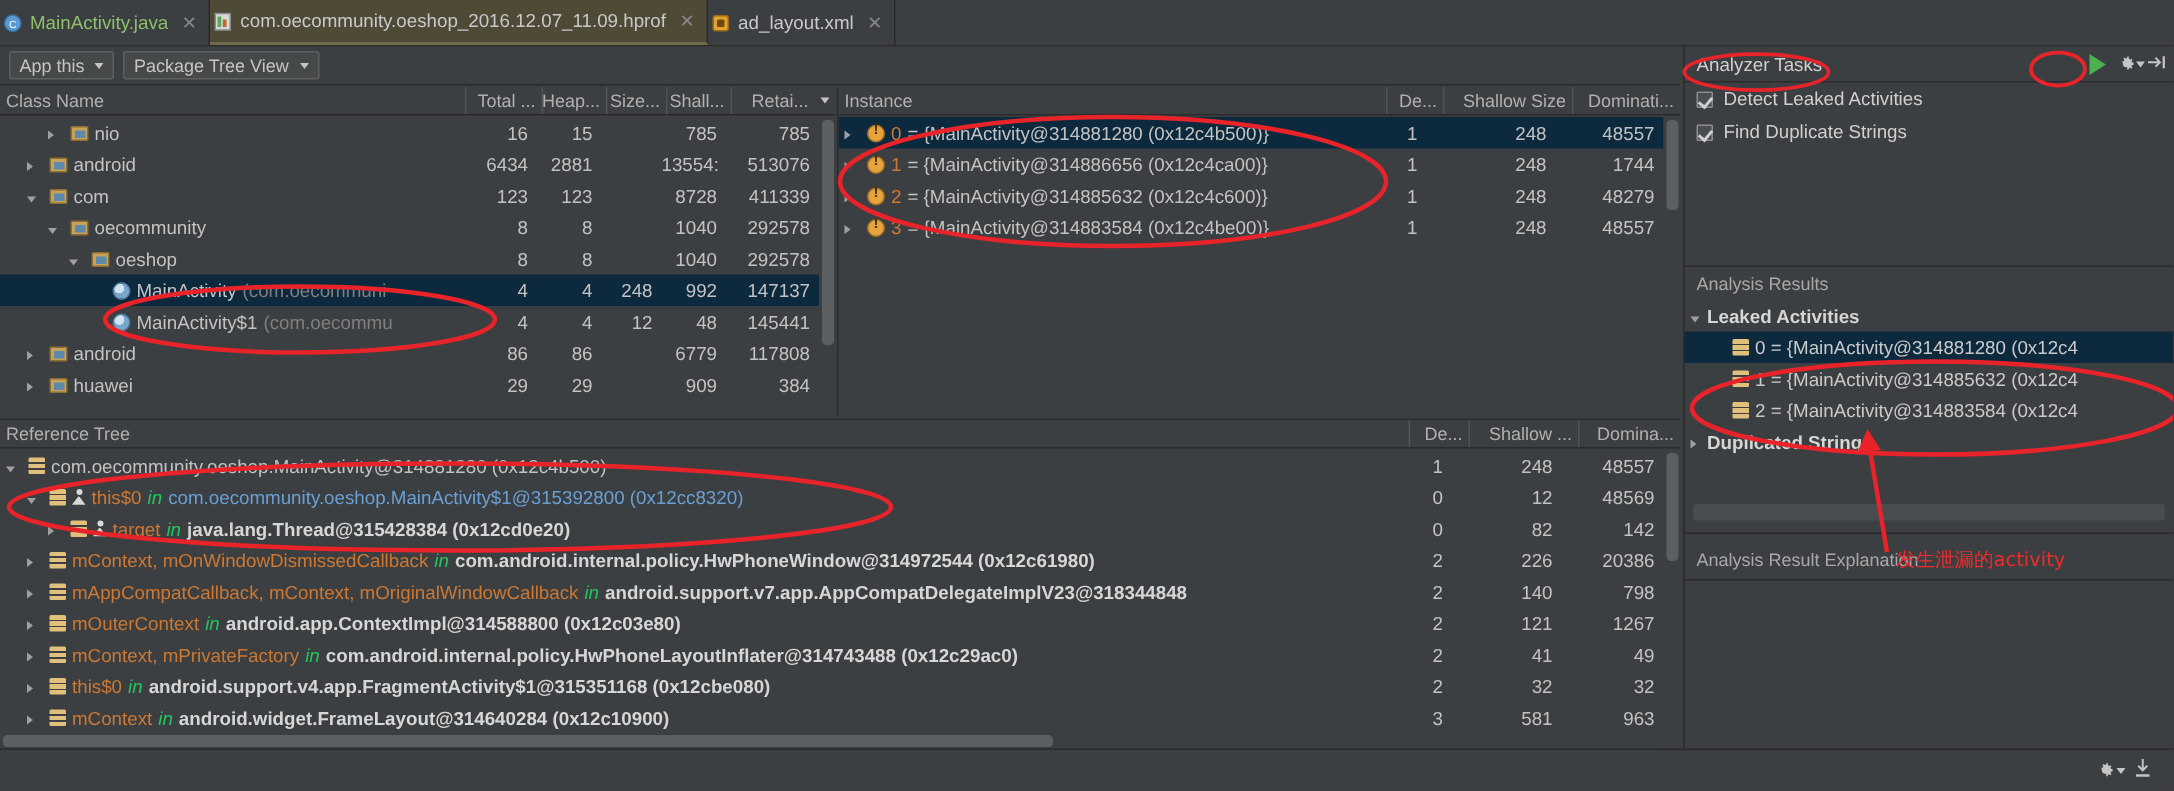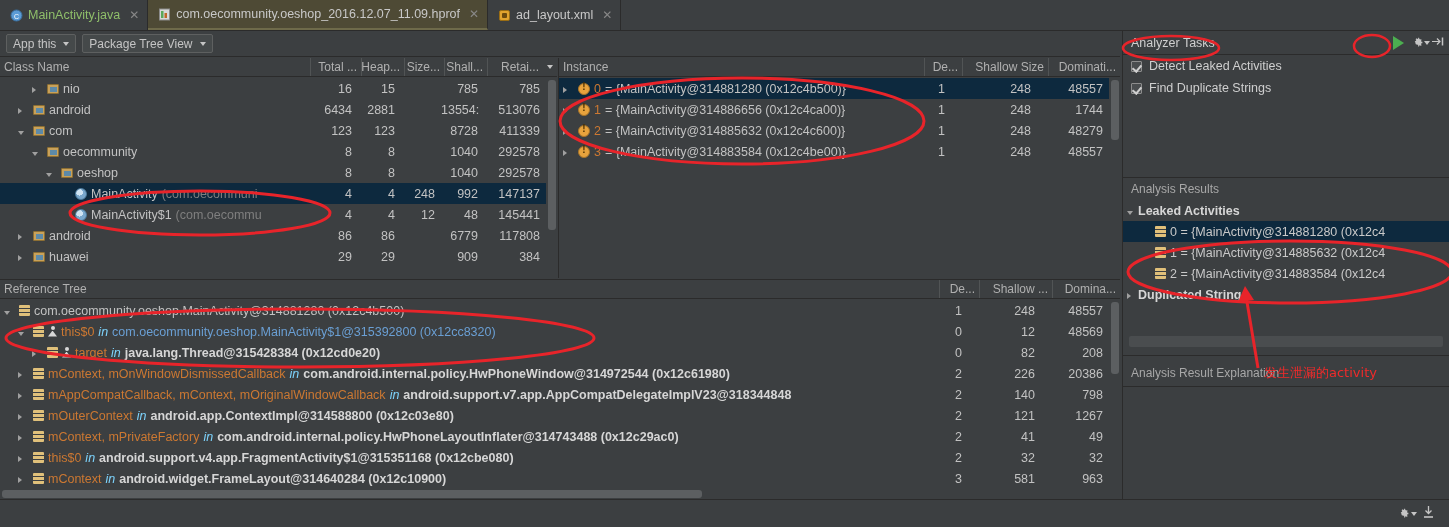--- a/index.html
+++ b/index.html
@@ -17,21 +17,21 @@
 
   
   .tabbar {
     position: absolute; left: 0; top: 0; width: 1449px; height: 31px;
     background: #3c3f41;
     border-bottom: 1px solid #2b2b2b;
     display: flex; align-items: flex-end;
   }
   .tab {
     height: 30px; display: flex; align-items: center; gap: 5px;
-    padding: 0 8px 0 10px;
+    padding: 0 8px 0 2px;
     font-size: 12.5px; color: #c8c8c8;
     border-right: 1px solid #2b2b2b;
     position: relative;
   }
   .tab.active-green { color: #8fbf6a; }
   .tab.selected {
     background: #4e4a35;
     border-bottom: 2px solid #6e6a4a;
   }
   .tab .closer { color: #888; font-size: 12px; margin-left: 4px; }
@@ -96,21 +96,21 @@
   .stackico { width:11px;height:11px; background:
       linear-gradient(#e0c07a 0 3px, #3c3f41 3px 4px, #e0c07a 4px 7px, #3c3f41 7px 8px, #e0c07a 8px 11px);
       border-radius:1px; }
   .personico { width:9px;height:11px; position:relative; flex:0 0 9px;}
   .personico:before{content:'';position:absolute;left:2.5px;top:0;width:4px;height:4px;
       border-radius:50%;background:#d8d8d8;}
   .personico:after{content:'';position:absolute;left:0;top:4.5px;width:9px;height:6px;
       background:#d8d8d8; clip-path: polygon(50% 0,100% 100%,0 100%);}
 
   .ident { color: #cc7832; }
-  .kw-in { color: #7dd3fc; font-style: italic; }
+  .kw-in { color: #22c55e; font-style: italic; }
   .linkblue { color: #6a9fd4; }
   .bold { font-weight: bold; color: #d6d6d6; }
   .dim { color: #7f7f7f; }
 
   
   .vsb { position:absolute; right:0; width:11px; background:#3c3f41; }
   .vsb .thumb { position:absolute; left:2px; width:8px; background:#5c5f61; border-radius:3px; }
   .hsb { position:absolute; left:0; height:11px; background:#3c3f41; }
   .hsb .thumb { position:absolute; top:2px; height:8px; background:#5c5f61; border-radius:3px; }
 
@@ -418,21 +418,21 @@
           <span class="label">
             <span class="twisty" style="margin-left:32px"><i></i></span>
             <span class="ico stackico"></span>
             <span class="ico personico"></span>
             <span class="ident">target</span>
             <span class="kw-in">in</span>
             <span class="bold">java.lang.Thread@315428384 (0x12cd0e20)</span>
           </span>
           <span class="num" style="width:40px">0</span>
           <span class="num" style="width:73px">82</span>
-          <span class="num" style="width:68px">208</span>
+          <span class="num" style="width:68px">142</span>
         </div>
         <div class="row">
           <span class="label">
             <span class="twisty" style="margin-left:18px"><i></i></span>
             <span class="ico stackico"></span>
             <span class="ident">mContext, mOnWindowDismissedCallback</span>
             <span class="kw-in">in</span>
             <span class="bold">com.android.internal.policy.HwPhoneWindow@314972544 (0x12c61980)</span>
           </span>
           <span class="num" style="width:40px">2</span>

